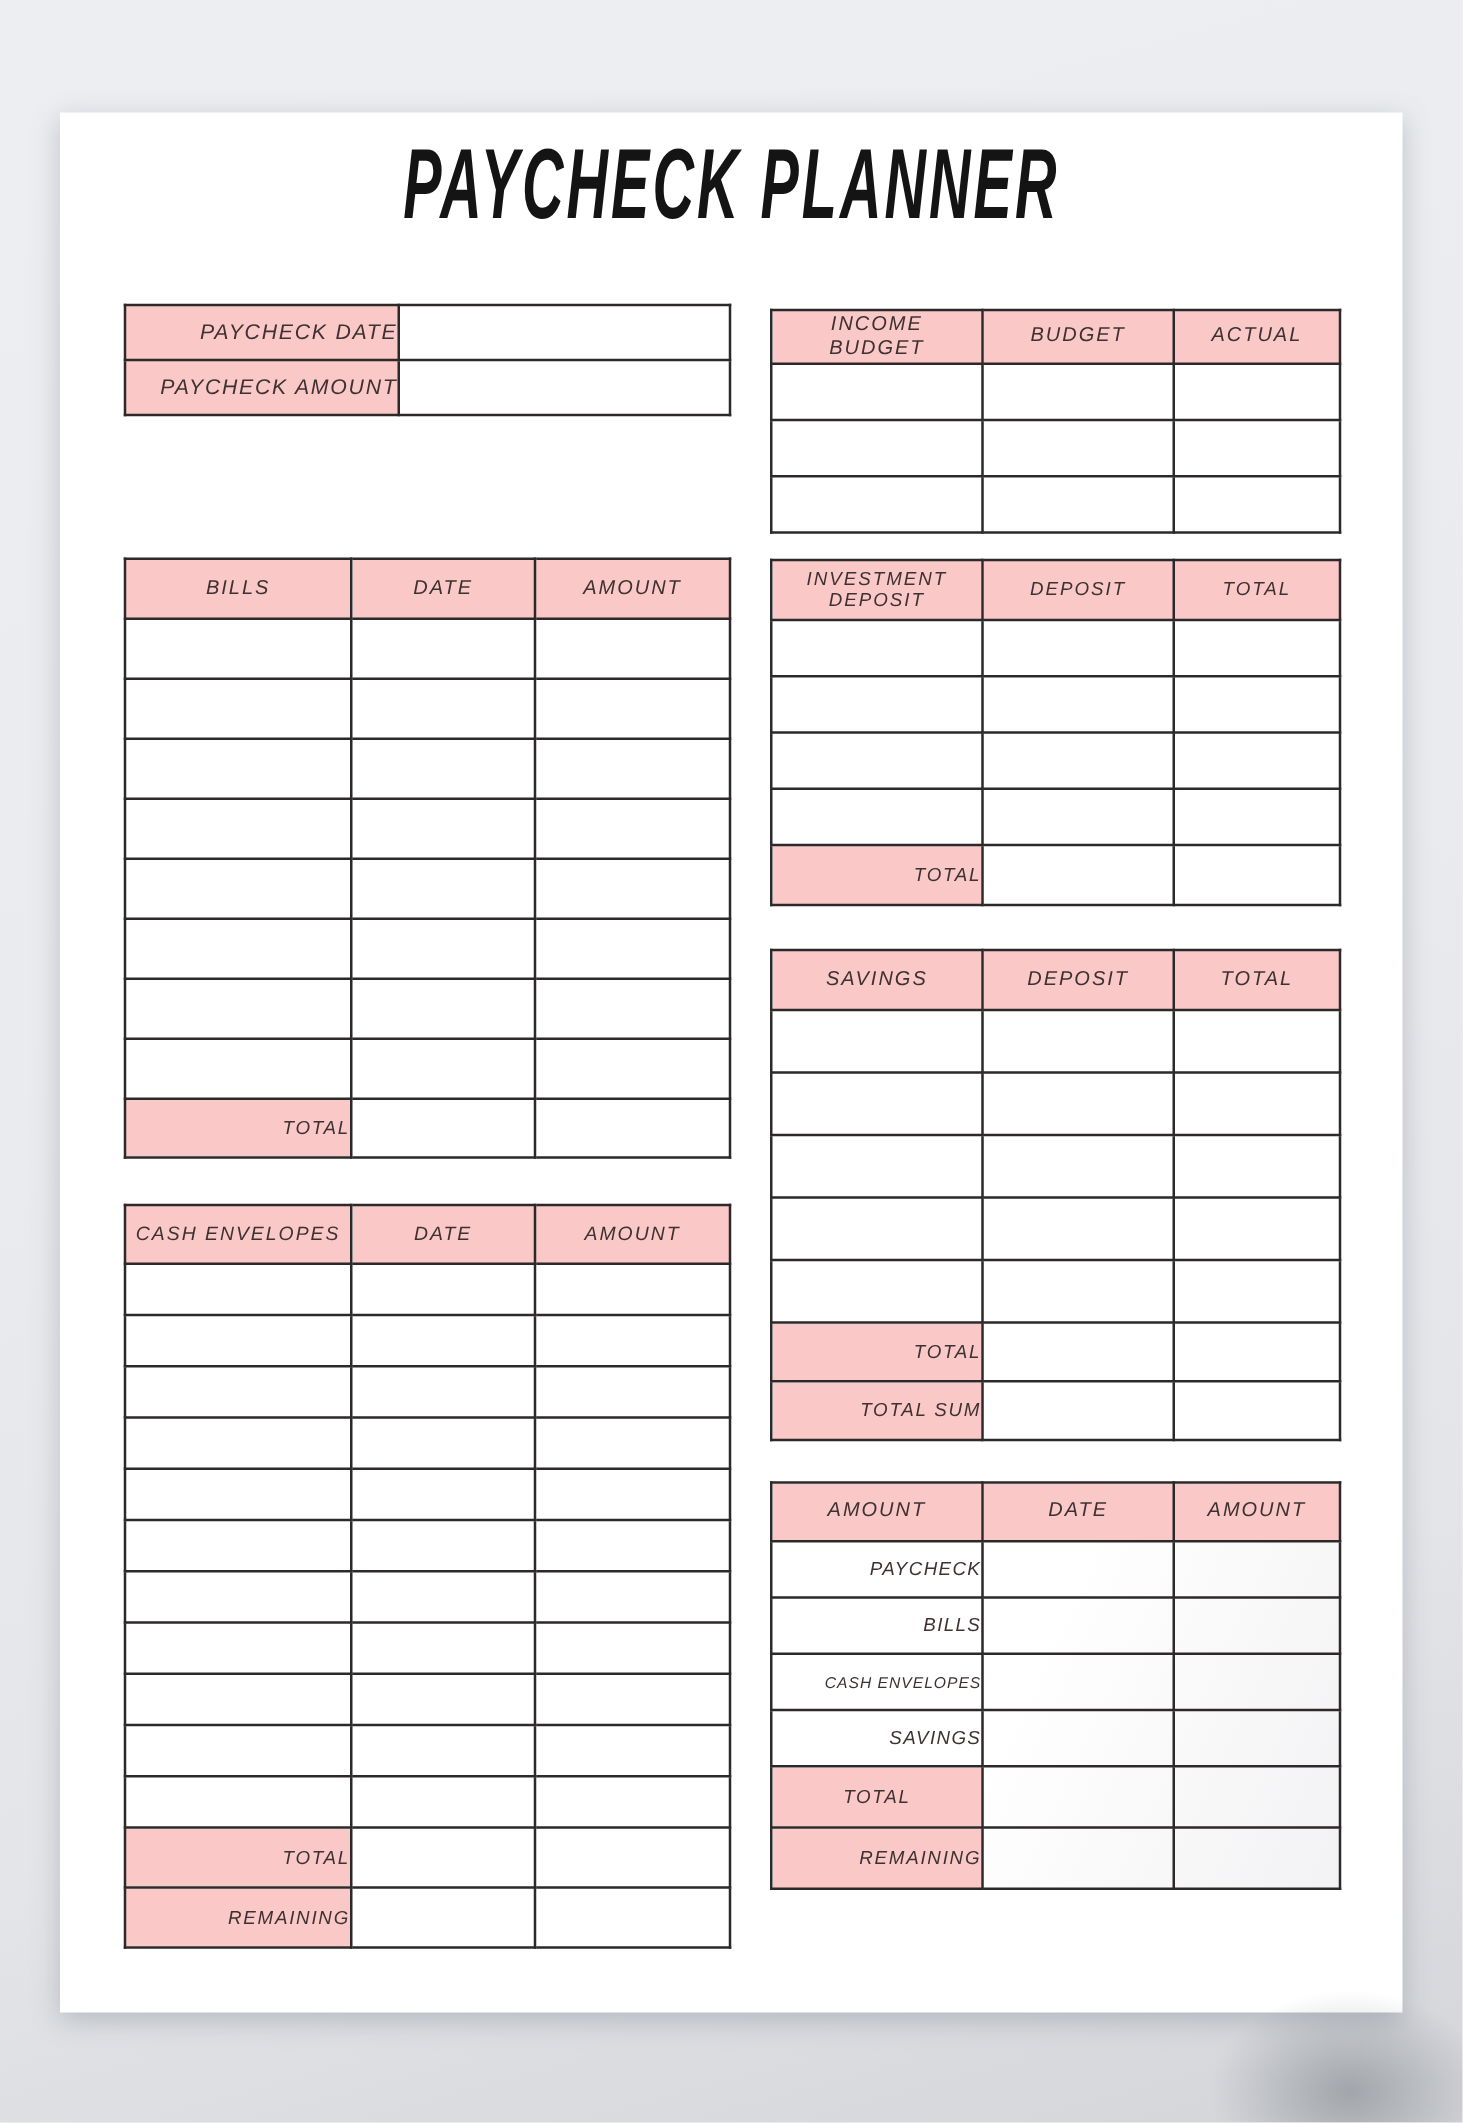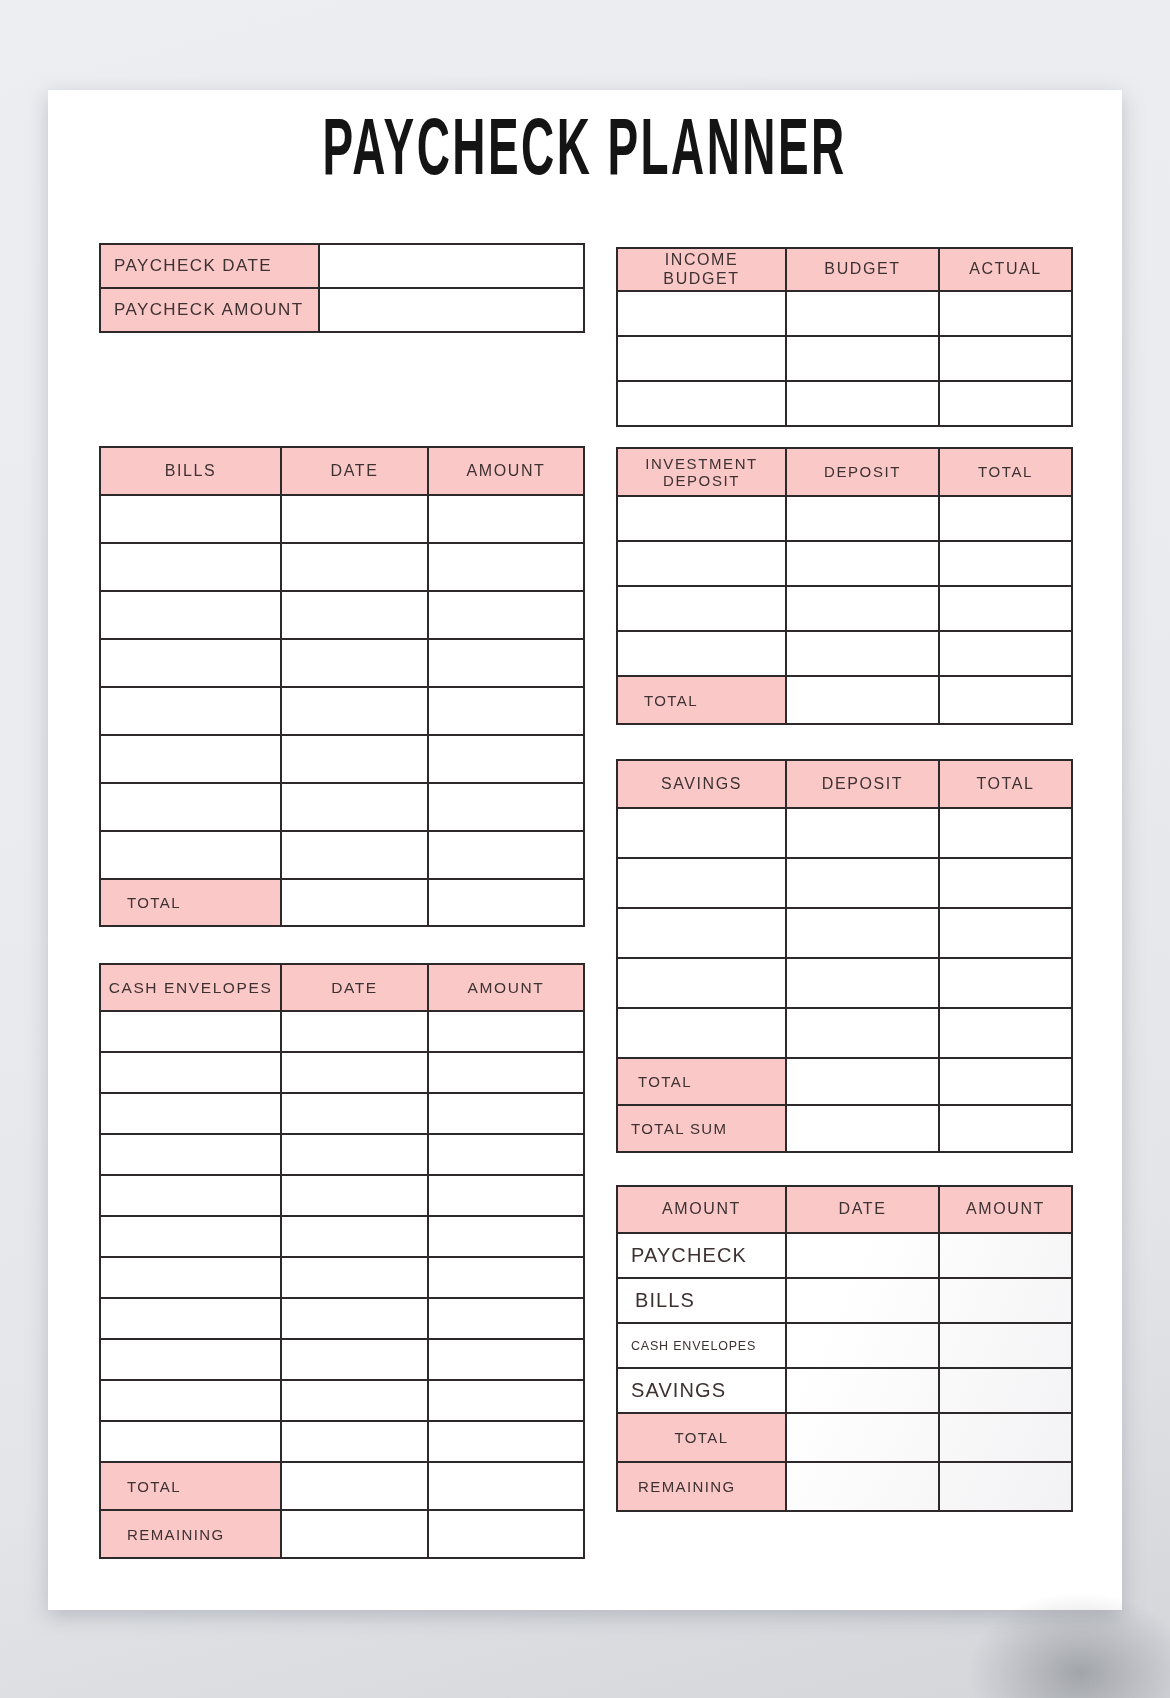--- a/index.html
+++ b/index.html
@@ -10,38 +10,38 @@
     position:relative; width:1170px; height:1698px; overflow:hidden;
     background:linear-gradient(165deg, #eceef1 0%, #e9ebee 45%, #e3e5e8 75%, #d3d5d9 100%);
   }
   .canvas::after {
     content:""; position:absolute; right:-70px; bottom:-90px; width:320px; height:230px;
     background:radial-gradient(closest-side, rgba(80,84,92,0.38), rgba(80,84,92,0) 70%);
   }
 
   .page {
     position:absolute; left:48px; top:90px; width:1074px; height:1520px;
-    background:#ffffff; box-shadow:0 6px 20px rgba(110,115,125,0.35);
+    background:#ffffff; box-shadow:0 6px 20px rgba(110,115,125,0.35);font-style:italic;
   }
 
   .title-wrap { position:absolute; left:0; right:0; top:24px; height:84px; text-align:center; }
   .title-wrap span {
     display:inline-block; font-weight:700; font-size:56px; letter-spacing:3px;
     color:#141414; transform:scale(0.82,1.42); transform-origin:center center; white-space:nowrap;
   }
 
   table { position:absolute; border-collapse:collapse; table-layout:fixed; }
   th, td {
     border:2px solid #2d2829; color:#3e3132; font-weight:400;
     overflow:hidden; vertical-align:middle;
   }
   th { text-align:center; font-size:16px; letter-spacing:1.6px; line-height:1.15; padding:2px 6px; }
   td { font-size:16px; letter-spacing:1.4px; }
   .pk { background:#f9c8c7; }
-  .lbl { text-align:left; padding-left:13px; }
+  .lbl { text-align:right; padding-left:13px; }
   .ind { padding-left:26px; }
 
   
   .t-paycheck { left:51px; top:153px; width:484px; }
   .t-paycheck td { height:44px; font-size:17px; }
 
   .t-bills { left:51px; top:356px; width:484px; }
   .t-bills thead th { height:48px; }
   .t-bills tbody td { height:48px; }
   .t-bills tfoot td { height:47px; font-size:15px; }
@@ -65,21 +65,21 @@
   .t-savings thead th { height:48px; }
   .t-savings tbody td { height:50px; }
   .t-savings tfoot td { height:47px; font-size:15px; }
 
   .t-summary {
     left:568px; top:1095px; width:455px;
     background:linear-gradient(115deg, #ffffff 45%, #f2f2f4 100%);
   }
   .t-summary thead th { height:47px; }
   .t-summary tbody td { height:45px; }
-  .t-summary tbody td.lbl { font-size:20px; letter-spacing:1.1px; }
+  .t-summary tbody td.lbl { font-size:15px; letter-spacing:1.1px; }
   .t-summary tbody td.sm  { font-size:12.5px; letter-spacing:0.8px; }
   .t-summary tfoot td { height:49px; font-size:15px; }
   .t-summary .ctr { text-align:center; padding-left:0; }
 </style>
 </head>
 <body>
 
 <div class="canvas">
   <div class="page">
 

